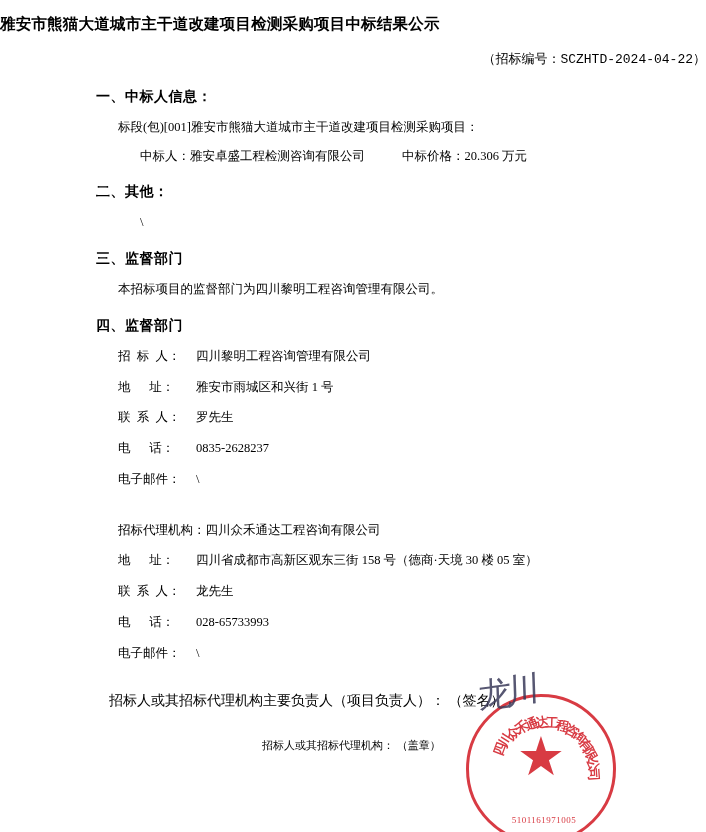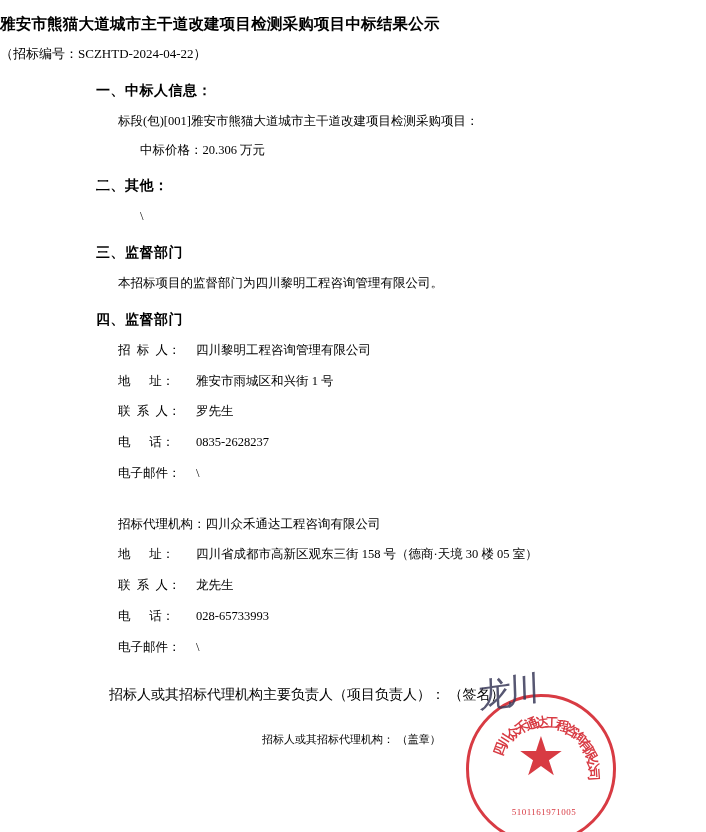--- a/index.html
+++ b/index.html
@@ -24,24 +24,25 @@
   }
   .doc-title {
     text-align: left;
     font-size: 15.5px;
     font-weight: bold;
     letter-spacing: 0.2px;
     margin-top: 12px;
     line-height: 1.5;
   }
   .doc-subtitle {
-    text-align: left;
+    text-align: right;
     font-size: 13px;
-    margin-top: 9px;
+    margin-top: 15px;
     line-height: 1.5;
+    font-family: Liberation Mono, monospace;
   }
   .section-heading {
     font-size: 14px;
     font-weight: bold;
     margin-left: 96px;
     margin-top: 18px;
     letter-spacing: 0.5px;
   }
   .para {
     font-size: 12.5px;
@@ -147,21 +148,21 @@
     color: #d3202a;
     font-weight: bold;
     font-family: "Liberation Serif", serif;
     transform-origin: 0 0;
     white-space: pre;
   }
   .seal-bottom {
     position: absolute;
     width: 150px;
     text-align: center;
-    bottom: 24px;
+    bottom: 16px;
     font-size: 9px;
     color: #d3202a;
     letter-spacing: 0.5px;
   }
   
   .signature {
     position: absolute;
     left: 478px;
     top: 658px;
     font-size: 34px;
@@ -177,20 +178,21 @@
 <body>
 
 <div class="page">
 
   <div class="doc-title">雅安市熊猫大道城市主干道改建项目检测采购项目中标结果公示</div>
   <div class="doc-subtitle">（招标编号：SCZHTD-2024-04-22）</div>
 
   <div class="section-heading">一、中标人信息：</div>
   <div class="para">标段(包)[001]雅安市熊猫大道城市主干道改建项目检测采购项目：</div>
   <div class="inline-pair">
+    <div class="left"><span>中标人：</span><span>雅安卓盛工程检测咨询有限公司</span></div>
     <div class="right"><span>中标价格：</span><span>20.306 万元</span></div>
   </div>
 
   <div class="section-heading">二、其他：</div>
   <div class="para indent2">\</div>
 
   <div class="section-heading">三、监督部门</div>
   <div class="para">本招标项目的监督部门为四川黎明工程咨询管理有限公司。</div>
 
   <div class="section-heading">四、监督部门</div>

